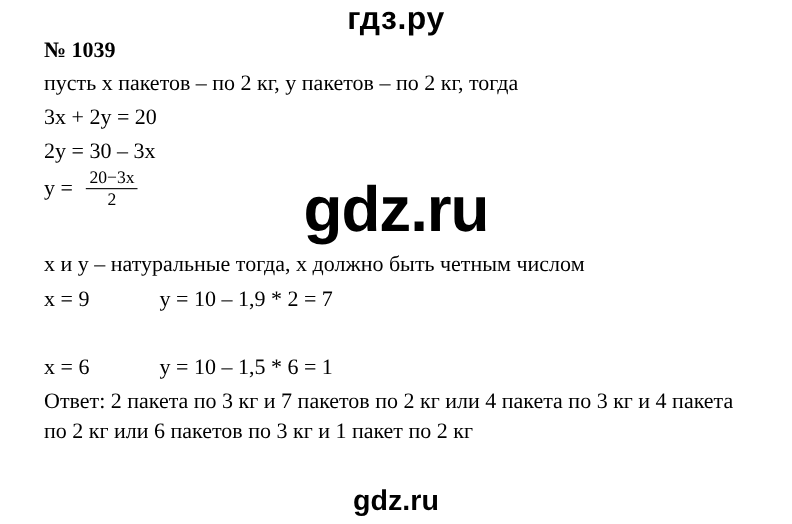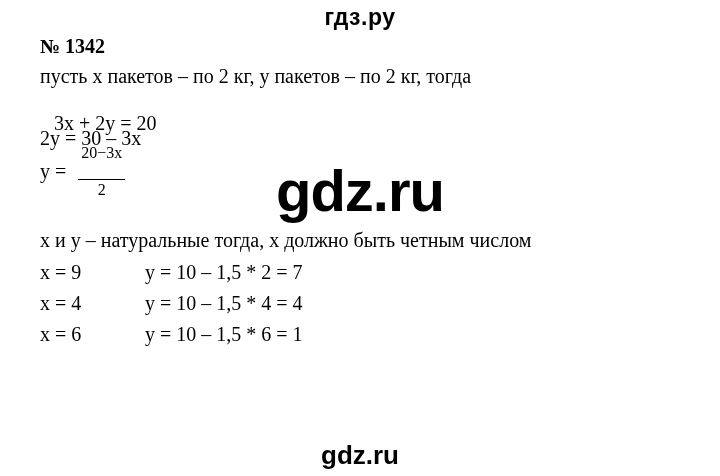--- a/index.html
+++ b/index.html
@@ -18,21 +18,21 @@
     overflow: hidden;
   }
   .logo-top {
     position: absolute;
     top: 4px;
     left: 0;
     width: 100%;
     text-align: center;
     font-family: "Liberation Sans", sans-serif;
     font-weight: 700;
-    font-size: 23px;
+    font-size: 29px;
     line-height: 26px;
     letter-spacing: 0.5px;
   }
   .line {
     position: absolute;
     left: 40px;
     white-space: nowrap;
     line-height: 24px;
   }
   .problem-number {
@@ -51,21 +51,21 @@
   }
   .frac {
     display: inline-block;
     text-align: center;
     font-size: 16px;
     margin: 0 7px;
     vertical-align: middle;
   }
   .frac .num {
     display: block;
-    padding: 0 3px 18px 3px;
+    padding: 0 3px 1px 3px;
     border-bottom: 1.6px solid #000;
     line-height: 17px;
     font-family: Liberation Serif, serif;
   }
   .frac .den {
     display: block;
     line-height: 17px;
     padding-top: 1px;
   }
   .case-row {
@@ -111,52 +111,49 @@
     line-height: 30px;
   }
 </style>
 </head>
 <body>
 
 <div class="page">
 
   <div class="logo-top">гдз.ру</div>
 
-  <div class="line problem-number" style="top:34px;">№ 1342</div>
+  <div class="line problem-number" style="top:34px;">№ 1039</div>
 
   <div class="line" style="top:64px;">пусть х пакетов – по 2 кг, у пакетов – по 2 кг, тогда</div>
 
-  <div class="line" style="top:111px;margin-left:14px;">3x + 2y = 20</div>
+  <div class="line" style="top:95px;">3x + 2y = 20</div>
 
   <div class="line" style="top:126px;">2y = 30 – 3x</div>
 
   <div class="frac-row">
     <span class="op">y = </span>
     <span class="frac">
       <span class="num">20−3x</span>
       <span class="den">2</span>
     </span>
   </div>
 
 
   <div class="line" style="top:228px;">х и у – натуральные тогда, х должно быть четным числом</div>
 
   <div class="case-row" style="top:260px;">
     <span class="case-x">x = 9</span>
-    <span>y = 10 – 1,5 * 2 = 7</span>
+    <span>y = 10 – 1,9 * 2 = 7</span>
   </div>
 
-  <div class="case-row" style="top:291px;">
-    <span class="case-x">x = 4</span>
-    <span>y = 10 – 1,5 * 4 = 4</span>
-  </div>
 
   <div class="case-row" style="top:322px;">
     <span class="case-x">x = 6</span>
     <span>y = 10 – 1,5 * 6 = 1</span>
   </div>
 
+  <div class="answer">Ответ: 2 пакета по 3 кг и 7 пакетов по 2 кг или 4 пакета по 3 кг и 4 пакета по 2 кг или 6 пакетов по 3 кг и 1 пакет по 2 кг</div>
 
   <div class="watermark">gdz.ru</div>
 
   <div class="logo-bottom">gdz.ru</div>
 
 </div>
 
 </body></html>

